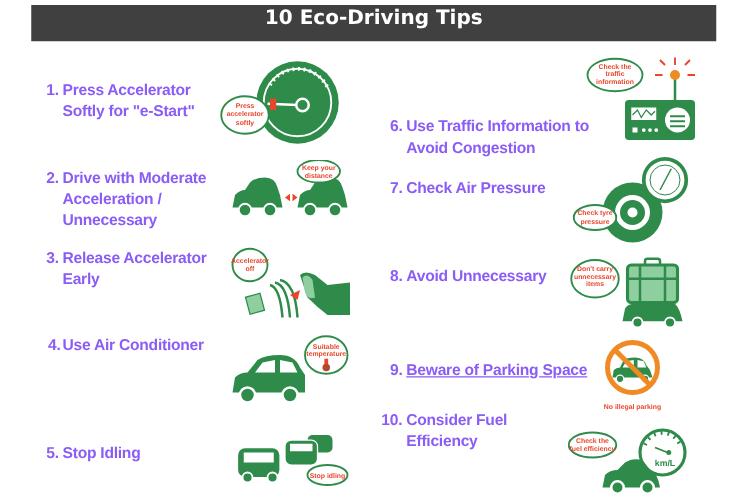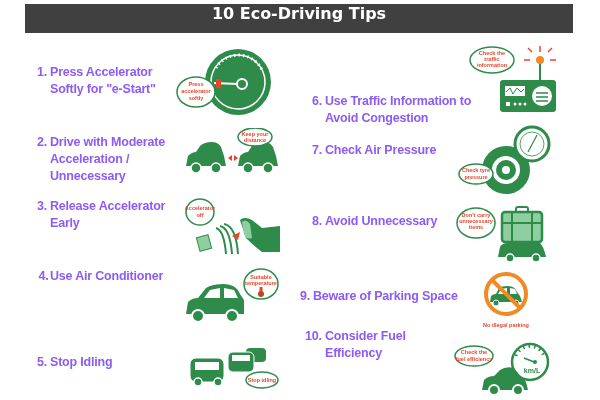--- a/index.html
+++ b/index.html
@@ -43,21 +43,21 @@
 <div class="tip" style="left:312px;top:64px;margin-top:29px;">
   <span class="num">6.</span><span>Use Traffic Information to</span>
   <span class="line2">Avoid Congestion</span>
 </div>
 <div class="tip" style="left:312px;top:142px;">
   <span class="num">7.</span><span>Check Air Pressure</span>
 </div>
 <div class="tip" style="left:312px;top:213px;">
   <span class="num">8.</span><span>Avoid Unnecessary</span>
 </div>
-<div class="tip" style="left:300px;top:288px;">
+<div class="tip" style="left:312px;top:288px;text-decoration:underline;">
   <span class="num">9.</span><span>Beware of Parking Space</span>
 </div>
 <div class="tip" style="left:305px;top:328px;">
   <span class="num" style="width:20px">10.</span><span>Consider Fuel</span>
   <span class="line2" style="padding-left:20px">Efficiency</span>
 </div>
 
 <svg class="illus" style="left:176px;top:46px" width="106" height="72" viewBox="0 0 106 72">
   <circle cx="62" cy="36" r="33" fill="#2e8b4a"></circle>
   <circle cx="62" cy="36" r="27" fill="none" stroke="#ffffff" stroke-width="1.5"></circle>

